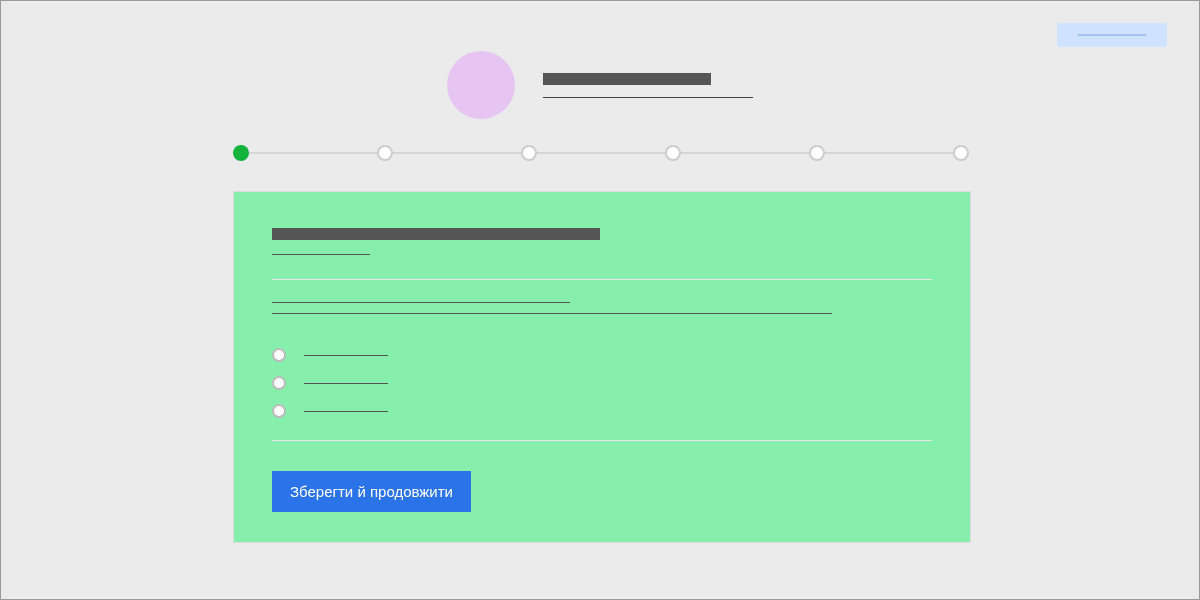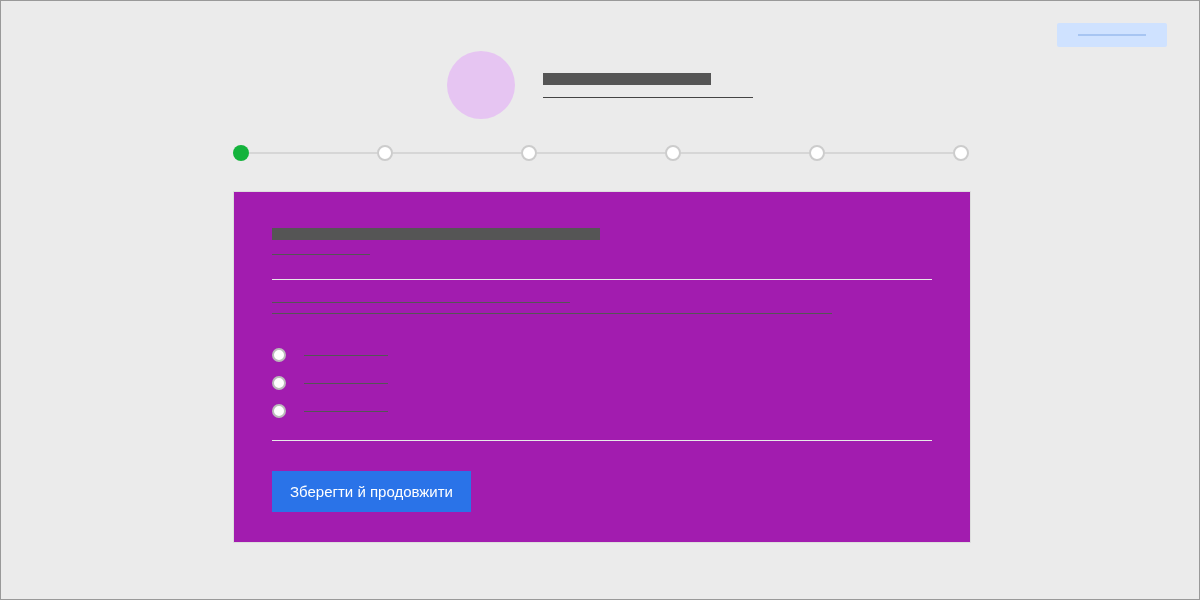--- a/index.html
+++ b/index.html
@@ -91,21 +91,21 @@
     height: 2px;
     background: #d6d6d6;
   }
 
   
   .card {
     position: absolute;
     top: 190px;
     left: 232px;
     width: 738px;
-    background: #a21caf;
+    background: #86efac;
     border: 1px solid #ddd;
     padding: 36px 38px 30px 38px;
   }
 
   
   .card-heading {
     width: 328px;
     height: 12px;
     background: #555;
     margin-bottom: 14px;

